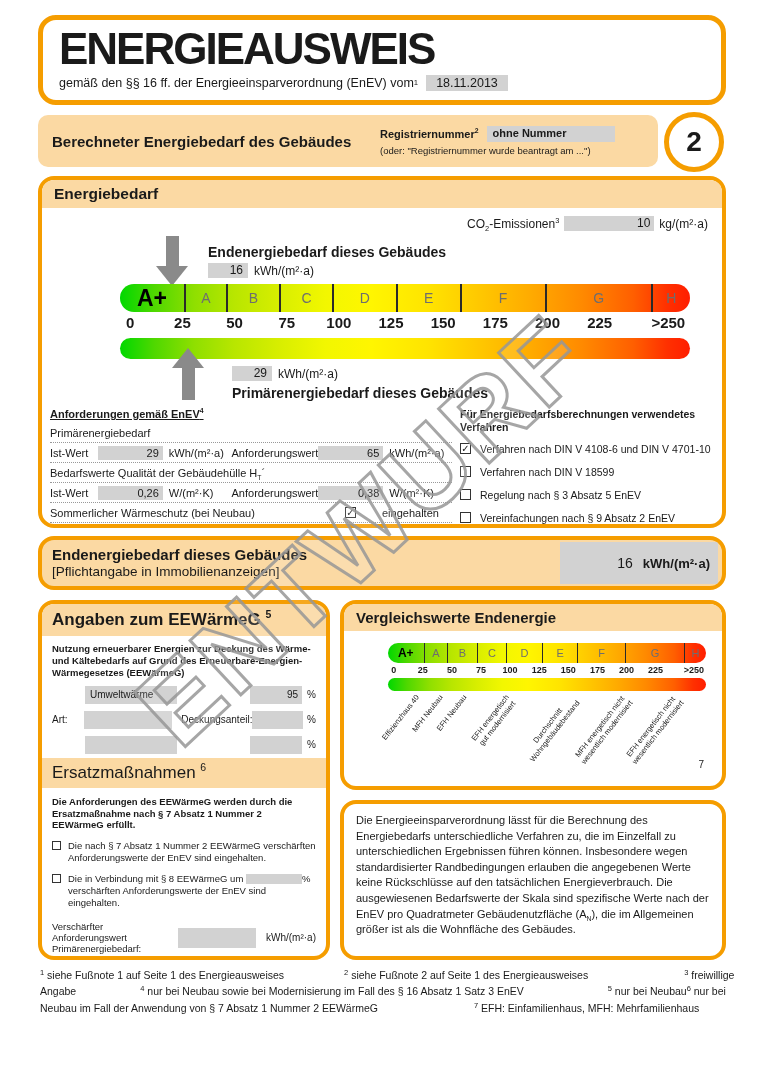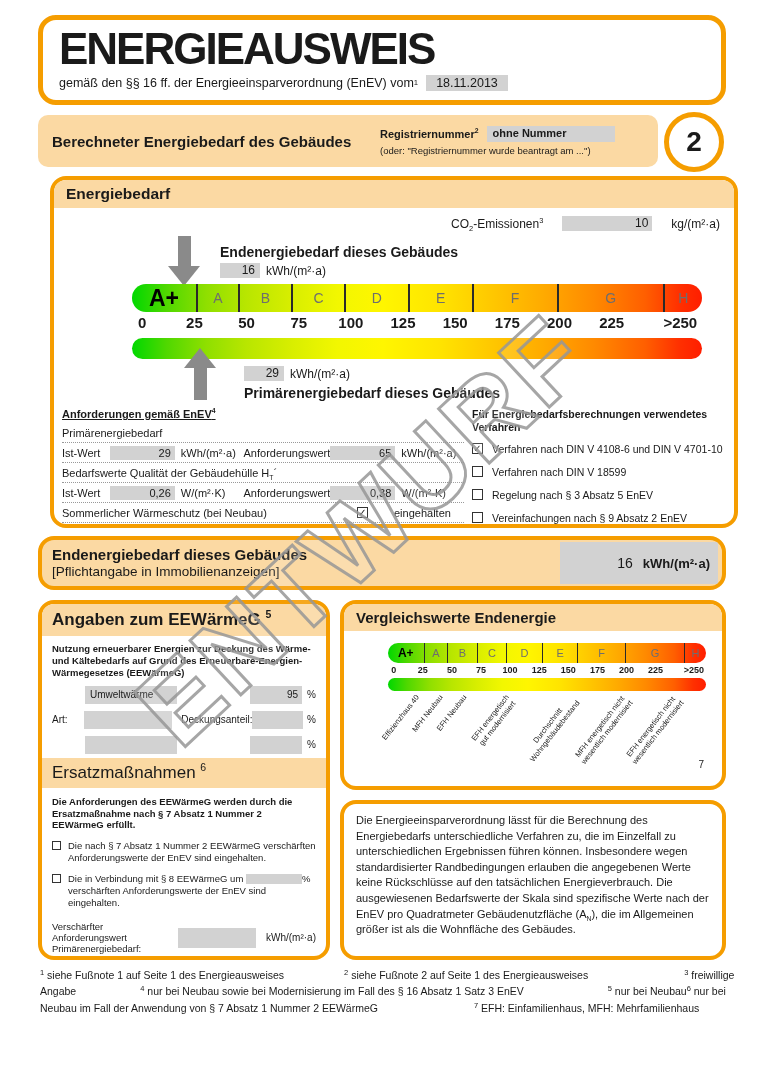--- a/index.html
+++ b/index.html
@@ -30,25 +30,25 @@
   #secbar .reglabel{font-size:11px;font-weight:bold;white-space:nowrap;}
   #secbar .regbox{width:128px;height:16px;font-size:11px;font-weight:bold;padding:1px 0 0 6px;box-sizing:border-box;}
   #secbar .reghint{font-size:9.5px;margin-top:3px;}
   #badge{left:664px;top:112px;width:50px;height:50px;border:5px solid #F59D00;border-radius:50%;
          background:#fff;text-align:center;line-height:50px;font-size:28px;font-weight:bold;}
 
   
   .obox{border:4px solid #F59D00;border-radius:16px;box-sizing:border-box;background:#fff;overflow:hidden;}
   .btitle{background:#FBD9A3;font-weight:bold;padding:5px 12px;}
 
-  #box-energie{left:50px;top:176px;width:688px;height:352px;}
+  #box-energie{left:38px;top:176px;width:688px;height:352px;}
   #box-energie .btitle{font-size:15.5px;}
   #ebody{position:relative;height:317px;}
 
-  #co2row{right:14px;top:8px;display:flex;align-items:center;gap:19px;font-size:12px;margin-left:48px;}
+  #co2row{right:14px;top:8px;display:flex;align-items:center;gap:5px;font-size:12px;margin-left:48px;}
   #co2row .gbox{width:90px;height:15px;text-align:right;padding-right:4px;box-sizing:border-box;line-height:15px;}
 
   
   #scalearea{left:78px;top:36px;width:570px;height:250px;}
   .grad{background:linear-gradient(90deg,#00d800 0%,#4fd800 6%,#8fdf00 13%,#b8e600 20%,#d8ee00 28%,#f2f700 36%,#fff600 44%,#ffe400 54%,#ffc800 63%,#ffab00 72%,#ff8a00 81%,#ff5f00 90%,#ff3000 96%,#ff1e00 100%);}
   #band1{left:0;top:40px;width:100%;height:28px;border-radius:14px;display:flex;overflow:hidden;}
   #band1 .seg{display:flex;align-items:center;justify-content:center;box-sizing:border-box;}
   #band1 .seg + .seg{border-left:2px solid #2a2a2a;}
   #band1 .lt{font-size:14px;color:#6e6e6e;}
   #band1 .lt.big{font-size:23px;font-weight:bold;color:#000;}

